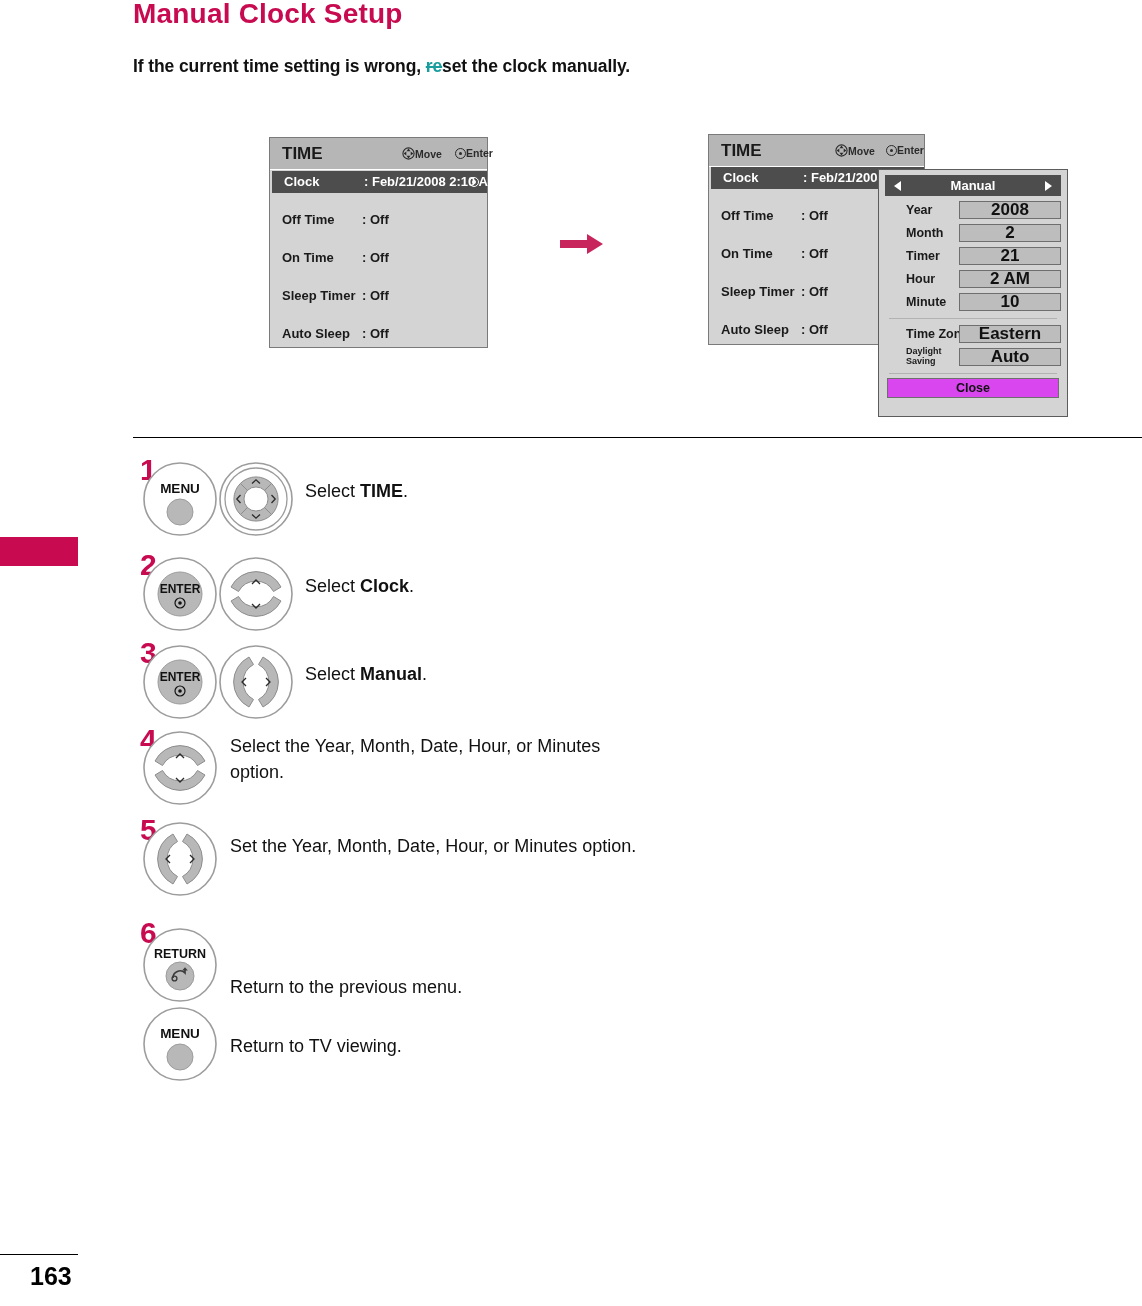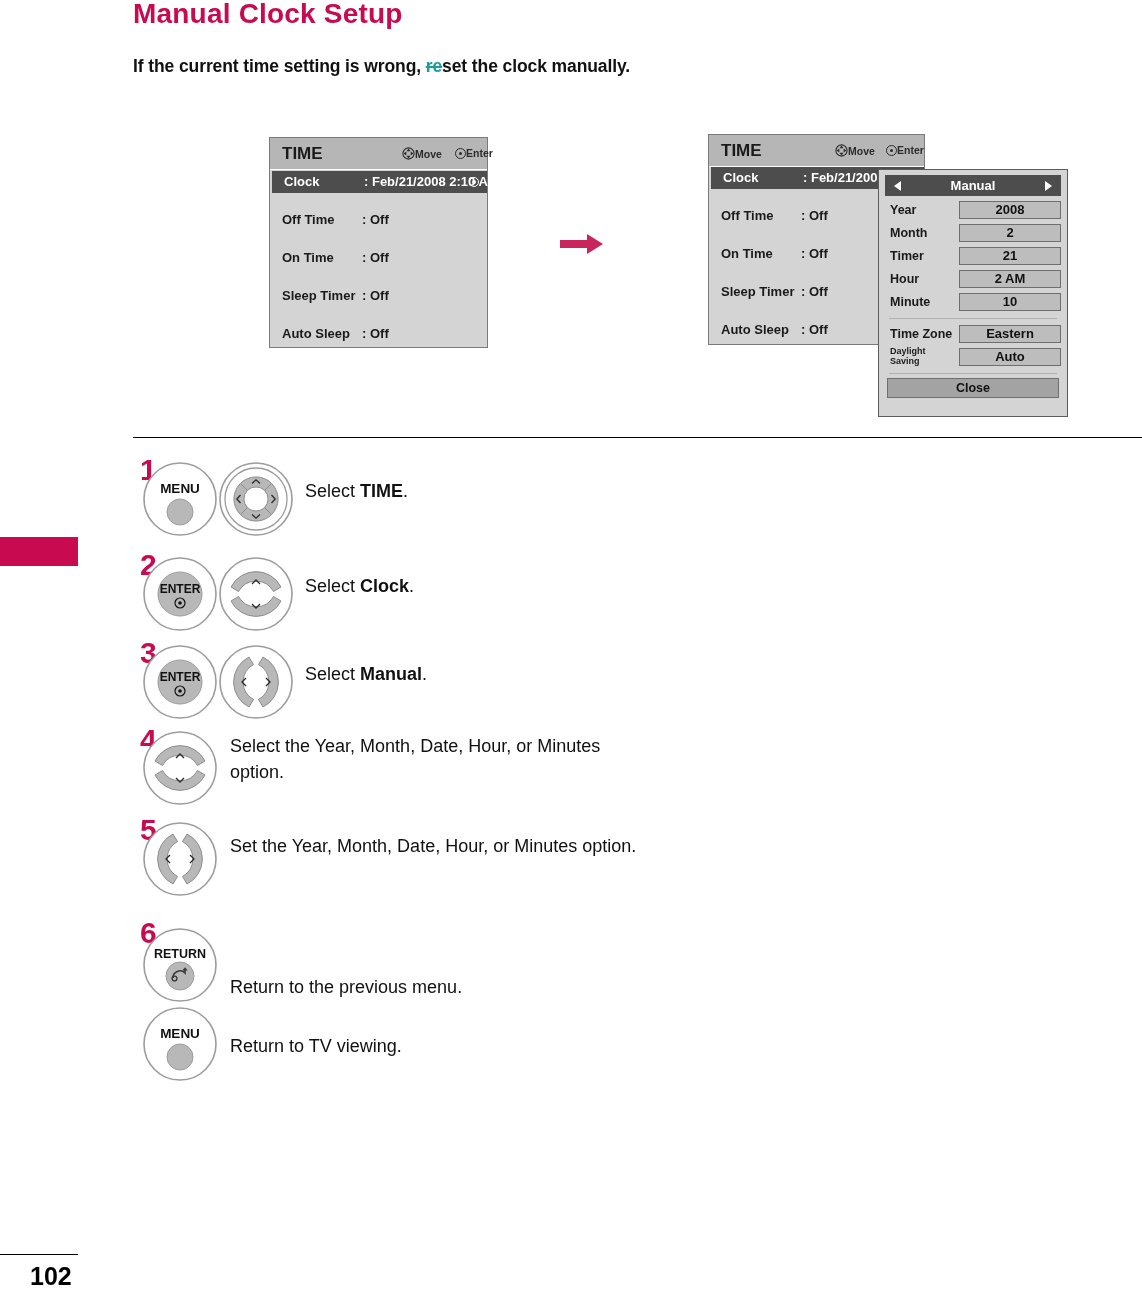--- a/index.html
+++ b/index.html
@@ -47,27 +47,27 @@
   
   #manual{position:absolute;left:878px;top:169px;width:190px;height:248px;
           background:#d4d4d4;border:1px solid #5c5c5c;box-sizing:border-box;}
   #manual-head{margin:5px 6px 0 6px;height:21px;background:#4d4d4d;position:relative;}
   #manual-head .mtitle{position:absolute;left:0;right:0;top:3px;text-align:center;font-size:13px;font-weight:bold;color:#fff;}
   #manual-head .arr{position:absolute;top:6px;width:0;height:0;}
   #manual-head .arr.l{left:9px;border-top:5px solid transparent;border-bottom:5px solid transparent;border-right:7px solid #fff;}
   #manual-head .arr.r{right:9px;border-top:5px solid transparent;border-bottom:5px solid transparent;border-left:7px solid #fff;}
 
   .mrow{position:relative;height:23px;margin:0 6px;}
-  .mrow .mlbl{position:absolute;left:5px;top:4px;font-size:12.5px;font-weight:bold;color:#1a1a1a;}
+  .mrow .mlbl{position:absolute;left:21px;top:4px;font-size:12.5px;font-weight:bold;color:#1a1a1a;}
   .mrow .mval{position:absolute;left:74px;top:2px;width:102px;height:18px;
                background:#bdbdbd;border:1px solid #6e6e6e;box-sizing:border-box;
-               font-size:13px;font-weight:bold;color:#111;text-align:center;line-height:16px;}
+               font-size:17px;font-weight:bold;color:#111;text-align:center;line-height:16px;}
   .mdiv{margin:4px 10px 4px 10px;height:0;border-top:1px solid #b2b2b2;}
   .mrow.small .mlbl{top:1px;font-size:9px;line-height:9.5px;width:60px;}
-  #close-btn{margin:0 8px;height:20px;background:#a3a3a3;border:1px solid #6e6e6e;box-sizing:border-box;
+  #close-btn{margin:0 8px;height:20px;background:#d946ef;border:1px solid #6e6e6e;box-sizing:border-box;
              font-size:12.5px;font-weight:bold;text-align:center;line-height:18px;color:#111;}
 
   
   #flow-arrow{position:absolute;left:560px;top:233px;width:44px;height:22px;}
 
   
   #divider{position:absolute;left:133px;top:437px;width:1009px;height:0;border-top:1.4px solid #000;}
 
   
   .step-num{position:absolute;font-size:30px;font-weight:bold;color:#c80a50;line-height:1;}
@@ -75,21 +75,21 @@
   .step-text{position:absolute;font-size:18px;color:#111;line-height:26px;}
   .step-text b{font-weight:bold;}
   .step-text.just{text-align:justify;text-align-last:left;width:420px;}
 </style>
 </head>
 <body>
 
 <div id="side-tab"></div>
 
 <div id="side-rule"></div>
-<div id="page-num">102</div>
+<div id="page-num">163</div>
 
 <div id="title">Manual Clock Setup</div>
 <div id="subtitle">
   <span>If the current time setting is wrong, </span><span class="strike-teal">re</span><span>set the clock manually.</span>
 </div>
 
 <div class="osd" id="osd1">
   <div class="osd-head">
     <div class="osd-title">TIME</div>
     <div class="osd-hint" style="left:132px;">

